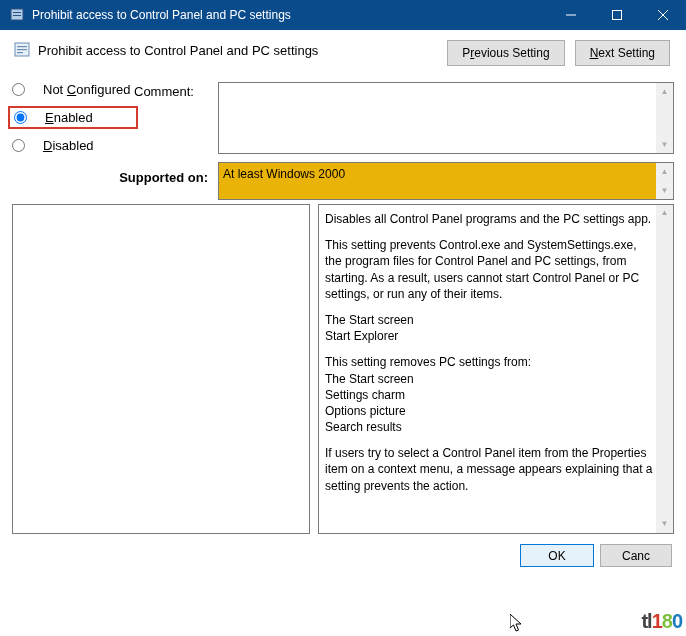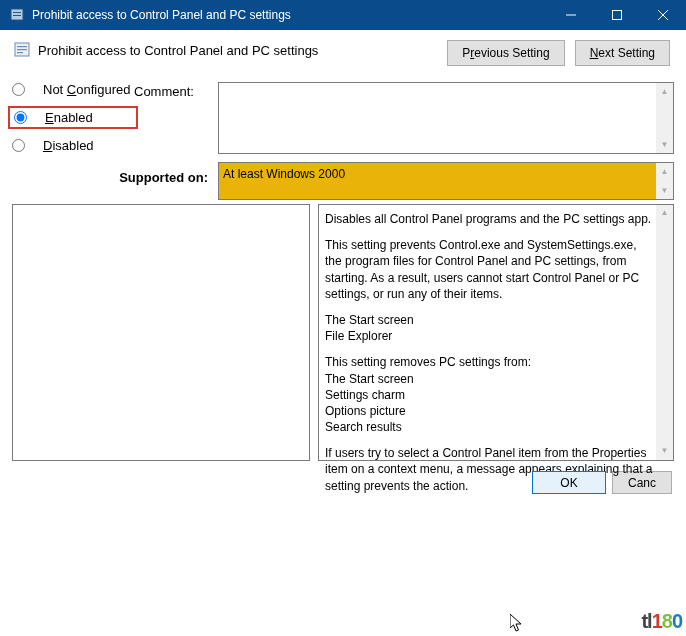--- a/index.html
+++ b/index.html
@@ -39,30 +39,30 @@
 .sb-btn { width: 17px; height: 17px; display: flex; align-items: center; justify-content: center; color: #aaa; font-size: 8px; }
 
 .supported-row { display: flex; margin-top: 8px; }
 .supported-row .label-col { width: 206px; text-align: right; padding-right: 10px; padding-top: 8px; font-weight: bold; }
 .supported-box { flex: 1; height: 38px; border: 1px solid #7a7a7a; background: #eab308; position: relative; padding: 4px 18px 4px 4px; font-size: 12px; }
 
 .section-labels { display: flex; margin-top: 10px; gap: 12px; }
 .section-labels .opt-label { width: 294px; font-size: 13px; }
 .section-labels .help-label { font-size: 13px; }
 
-.panels { display: flex; gap: 8px; margin-top: 4px; height: 257px; }
+.panels { display: flex; gap: 8px; margin-top: 4px; height: 330px; }
 .options-panel { width: 298px; border: 1px solid #7a7a7a; }
 .help-panel { flex: 1; border: 1px solid #7a7a7a; padding: 6px 18px 6px 6px; font-size: 12px; line-height: 1.35; position: relative; }
 .help-panel p { margin-bottom: 10px; }
 .help-panel .nomargin { margin-bottom: 0; }
 
 .bottom-bar { display: flex; justify-content: flex-end; gap: 6px; margin-top: 10px; padding-right: 2px; }
 .btn { height: 23px; width: 74px; border: 1px solid #adadad; background: #e1e1e1; font-size: 12px; display: flex; align-items: center; justify-content: center; }
 .btn.focus { border: 1px solid #0078d7; background: #e5f1fb; position: relative; }
-.btn.cut { width: 60px; overflow: hidden; }
+.btn.cut { width: 72px; overflow: hidden; }
 
 .cursor { position: absolute; width: 16px; height: 20px; left: 510px; top: 614px; pointer-events: none; }
 
 .watermark { position: absolute; right: 4px; bottom: 3px; font-family: Arial, sans-serif; font-size: 20px; font-weight: 900; letter-spacing: -1px; }
 .watermark .t { color: #444; }
 .watermark .l { color: #444; }
 .watermark .one { color: #d43b2f; }
 .watermark .eight { color: #7fbf3f; }
 .watermark .zero { color: #1a7bbd; }
 
@@ -173,21 +173,21 @@
     </div>
   </div>
 
 
   <div class="panels">
     <div class="options-panel"></div>
     <div class="help-panel">
       <p>Disables all Control Panel programs and the PC settings app.</p>
       <p>This setting prevents Control.exe and SystemSettings.exe, the program files for Control Panel and PC settings, from starting. As a result, users cannot start Control Panel or PC settings, or run any of their items.</p>
       <p class="nomargin">The Start screen</p>
-      <p>File Explorer</p>
+      <p>Start Explorer</p>
       <p class="nomargin">This setting removes PC settings from:</p>
       <p class="nomargin">The Start screen</p>
       <p class="nomargin">Settings charm</p>
       <p class="nomargin">Options picture</p>
       <p>Search results</p>
       <p class="nomargin">If users try to select a Control Panel item from the Properties item on a context menu, a message appears explaining that a setting prevents the action.</p>
       <div class="scrollbar-stub">
         <div class="sb-btn">▲</div>
         <div class="sb-btn">▼</div>
       </div>

